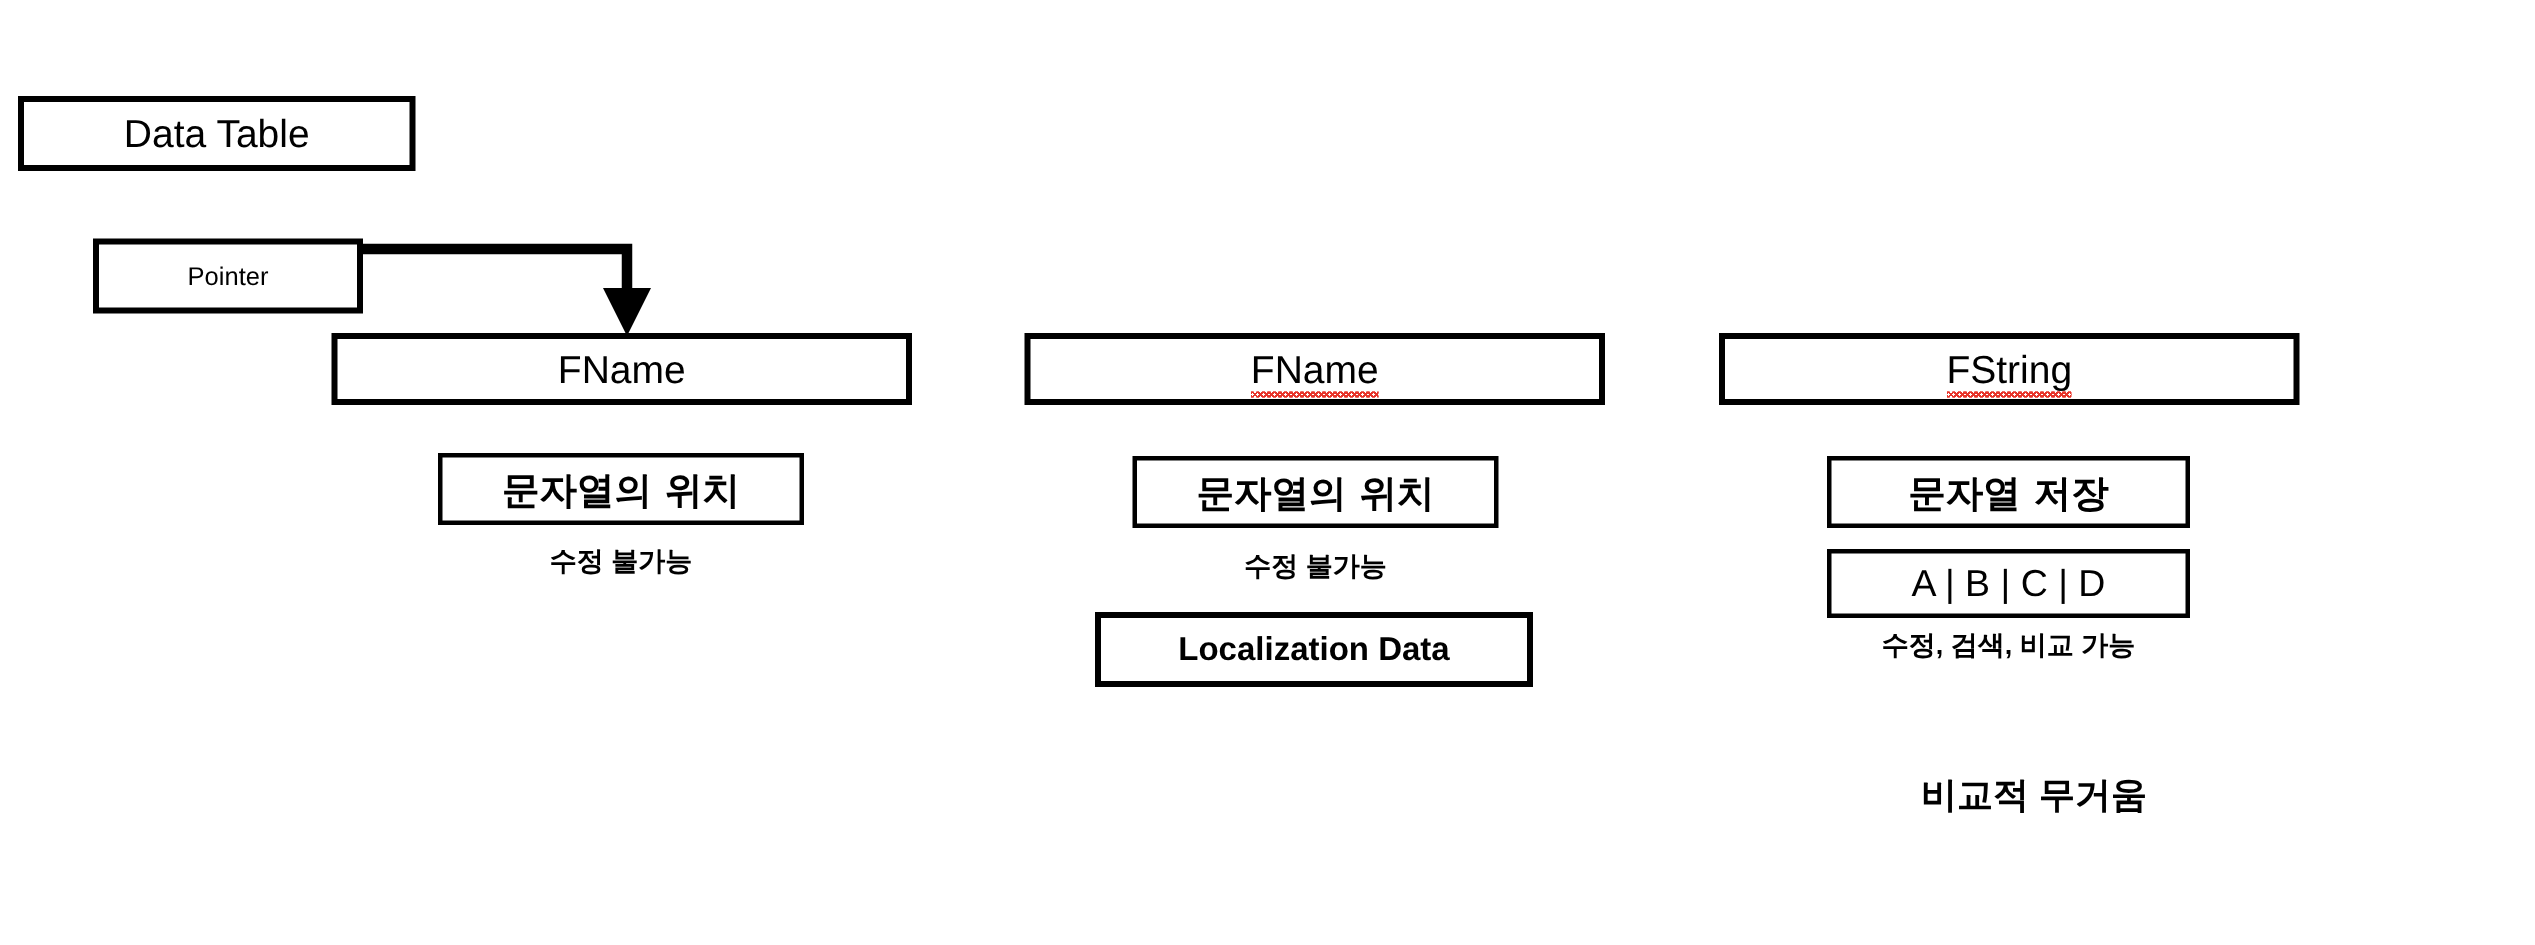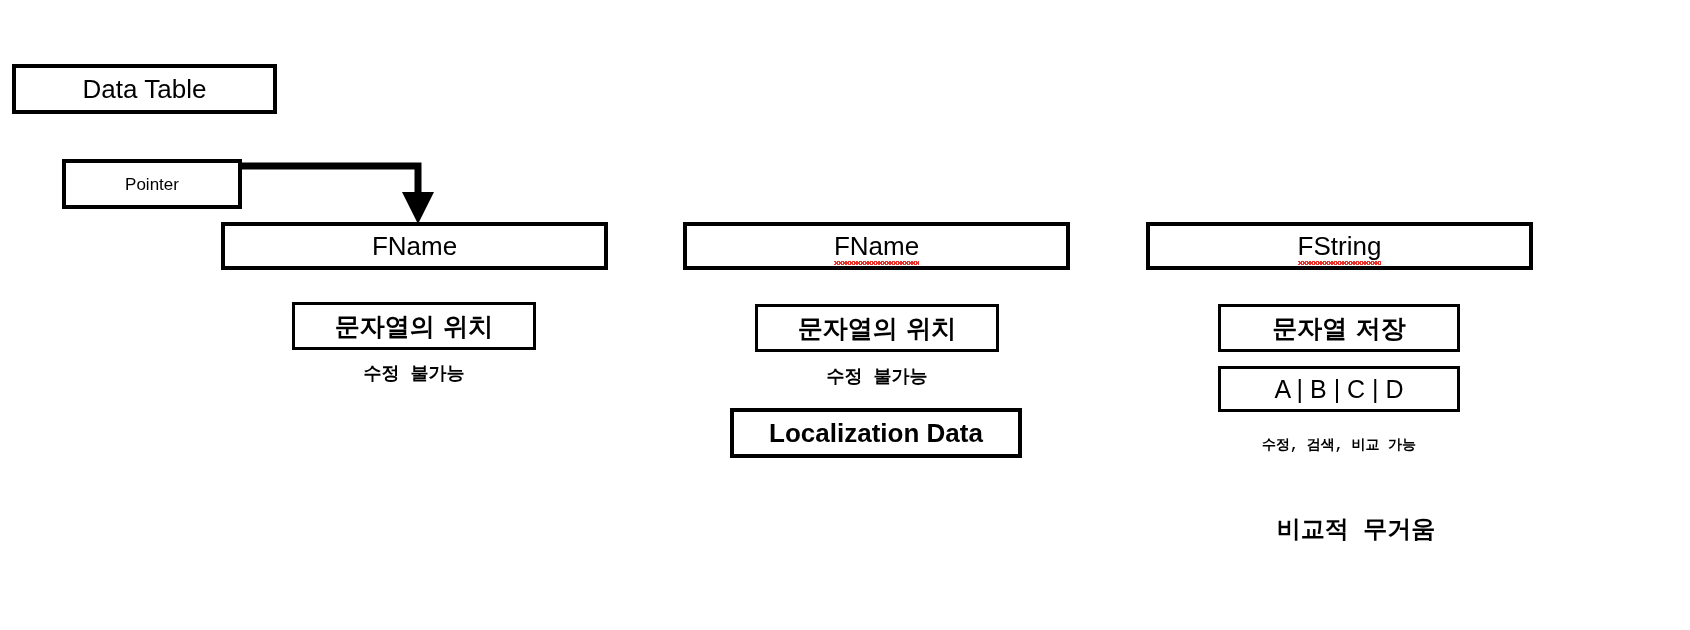--- a/index.html
+++ b/index.html
@@ -41,21 +41,21 @@
     font-weight: 700;
     text-align: center;
   }
 
   
   .caption {
     position: absolute;
     color: #000000;
     text-align: center;
     white-space: nowrap;
-    font-family: Liberation Mono, monospace;
+    font-family: Liberation Sans, sans-serif;
     font-weight: 700;
     line-height: 1;
     display: flex;
     align-items: center;
     justify-content: center;
   }
 
   
   .spell {
     position: relative;
@@ -133,37 +133,37 @@
   </div>
 
   <div class="box label-ko thin" style="left:755px; top:304px; width:244px; height:48px; font-size:25px;">
     <span>문자열의 위치</span>
   </div>
 
   <div class="caption" style="left:757px; top:365px; width:240px; height:24px; font-size:18px;">
     <span>수정 불가능</span>
   </div>
 
-  <div class="box label-latin" style="left:730px; top:408px; width:292px; height:50px; font-size:26px; font-weight:700;">
+  <div class="box label-latin" style="left:730px; top:408px; width:292px; height:50px; font-size:22px; font-weight:700;">
     <span>Localization Data</span>
   </div>
 
   <div class="box label-latin" style="left:1146px; top:222px; width:387px; height:48px; font-size:26px;">
     <span class="spell">FString</span>
   </div>
 
   <div class="box label-ko thin" style="left:1218px; top:304px; width:242px; height:48px; font-size:25px;">
     <span>문자열 저장</span>
   </div>
 
   <div class="box label-latin thin" style="left:1218px; top:366px; width:242px; height:46px; font-size:25px;">
     <span>A | B | C | D</span>
   </div>
 
-  <div class="caption" style="left:1219px; top:433px; width:240px; height:24px; font-size:14px;">
+  <div class="caption" style="left:1219px; top:418px; width:240px; height:24px; font-size:18px;">
     <span>수정, 검색, 비교 가능</span>
   </div>
 
   <div class="caption" style="left:1236px; top:516px; width:240px; height:30px; font-size:24px;">
     <span>비교적 무거움</span>
   </div>
 
 </div>
 
 </body></html>

